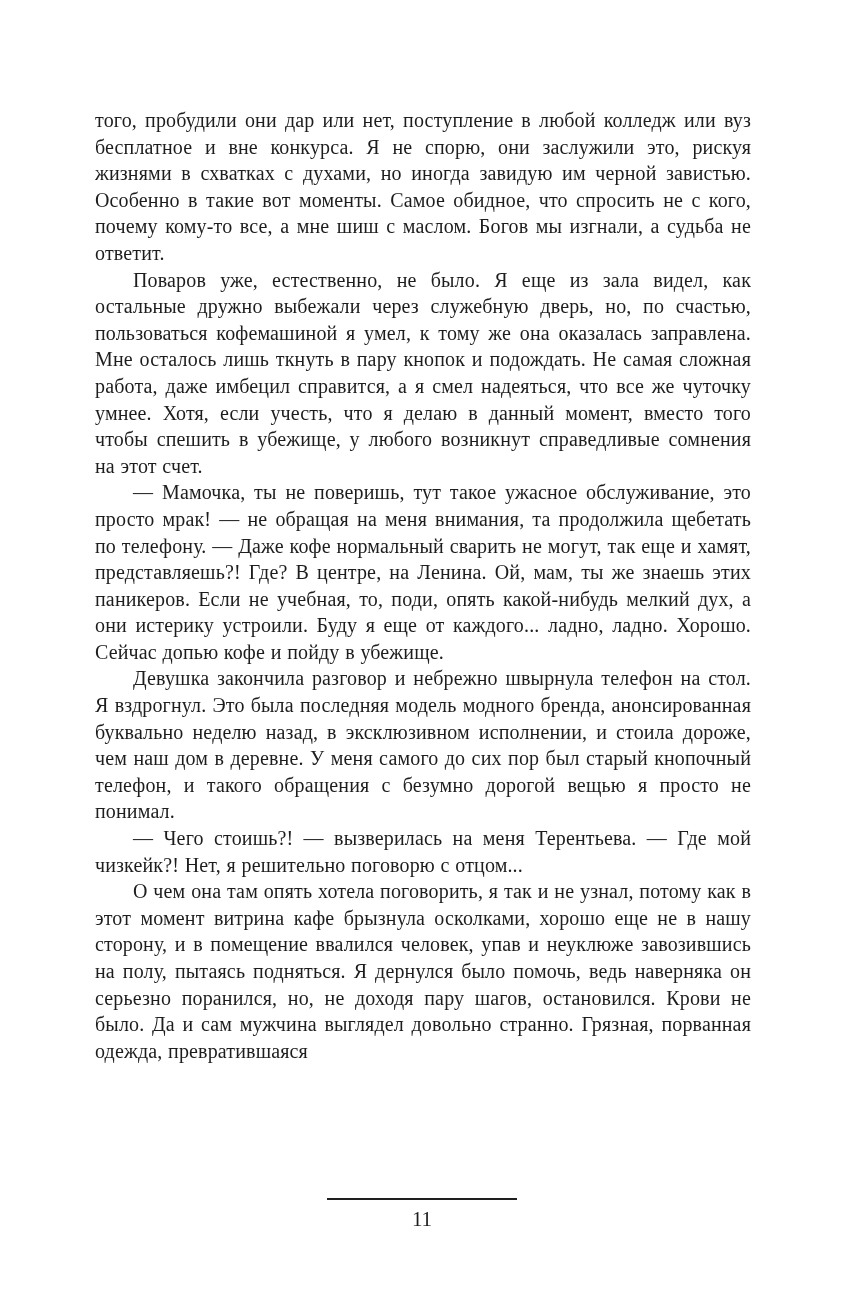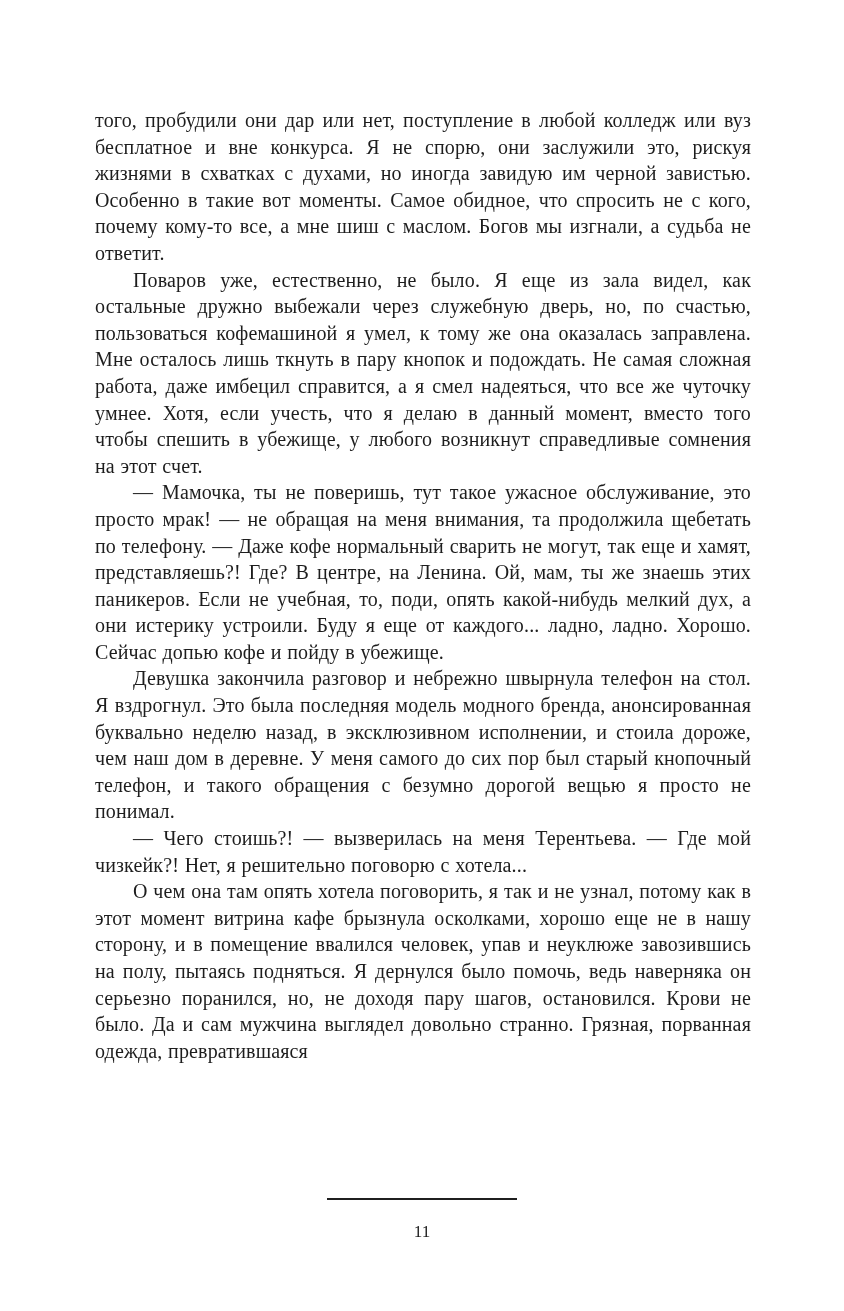--- a/index.html
+++ b/index.html
@@ -45,36 +45,36 @@
       top: 1198px;
       text-align: center;
     }
     .footer-divider {
       width: 190px;
       height: 2px;
       background: #1f1f1f;
       margin: 0 auto;
     }
     .page-number {
-      margin-top: 23px;
-      font-size: 17px;
+      margin-top: 9px;
+      font-size: 21px;
       line-height: 1;
       color: #1d1d1d;
     }
   </style>
 </head>
 <body>
 
 <div class="book-page">
   <div class="text-block">
     <p class="no-indent">того, пробудили они дар или нет, поступление в любой колледж или вуз бесплатное и вне конкурса. Я не спорю, они заслужили это, рискуя жизнями в схватках с духами, но иногда завидую им черной завистью. Особенно в такие вот моменты. Самое обидное, что спросить не с кого, почему кому-то все, а мне шиш с маслом. Богов мы изгнали, а судьба не ответит.</p>
     <p>Поваров уже, естественно, не было. Я еще из зала видел, как остальные дружно выбежали через служебную дверь, но, по счастью, пользоваться кофемашиной я умел, к тому же она оказалась заправлена. Мне осталось лишь ткнуть в пару кнопок и подождать. Не самая сложная работа, даже имбецил справится, а я смел надеяться, что все же чуточку умнее. Хотя, если учесть, что я делаю в данный момент, вместо того чтобы спешить в убежище, у любого возникнут справедливые сомнения на этот счет.</p>
     <p>— Мамочка, ты не поверишь, тут такое ужасное обслуживание, это просто мрак! — не обращая на меня внимания, та продолжила щебетать по телефону. — Даже кофе нормальный сварить не могут, так еще и хамят, представляешь?! Где? В центре, на Ленина. Ой, мам, ты же знаешь этих паникеров. Если не учебная, то, поди, опять какой-нибудь мелкий дух, а они истерику устроили. Буду я еще от каждого... ладно, ладно. Хорошо. Сейчас допью кофе и пойду в убежище.</p>
     <p>Девушка закончила разговор и небрежно швырнула телефон на стол. Я вздрогнул. Это была последняя модель модного бренда, анонсированная буквально неделю назад, в эксклюзивном исполнении, и стоила дороже, чем наш дом в деревне. У меня самого до сих пор был старый кнопочный телефон, и такого обращения с безумно дорогой вещью я просто не понимал.</p>
-    <p>— Чего стоишь?! — вызверилась на меня Терентьева. — Где мой чизкейк?! Нет, я решительно поговорю с хотела...</p>
+    <p>— Чего стоишь?! — вызверилась на меня Терентьева. — Где мой чизкейк?! Нет, я решительно поговорю с отцом...</p>
     <p>О чем она там опять хотела поговорить, я так и не узнал, потому как в этот момент витрина кафе брызнула осколками, хорошо еще не в нашу сторону, и в помещение ввалился человек, упав и неуклюже завозившись на полу, пытаясь подняться. Я дернулся было помочь, ведь наверняка он серьезно поранился, но, не доходя пару шагов, остановился. Крови не было. Да и сам мужчина выглядел довольно странно. Грязная, порванная одежда, превратившаяся</p>
   </div>
 
   <div class="page-footer">
     <div class="footer-divider"></div>
     <div class="page-number">11</div>
   </div>
 </div>
 
 </body></html>

